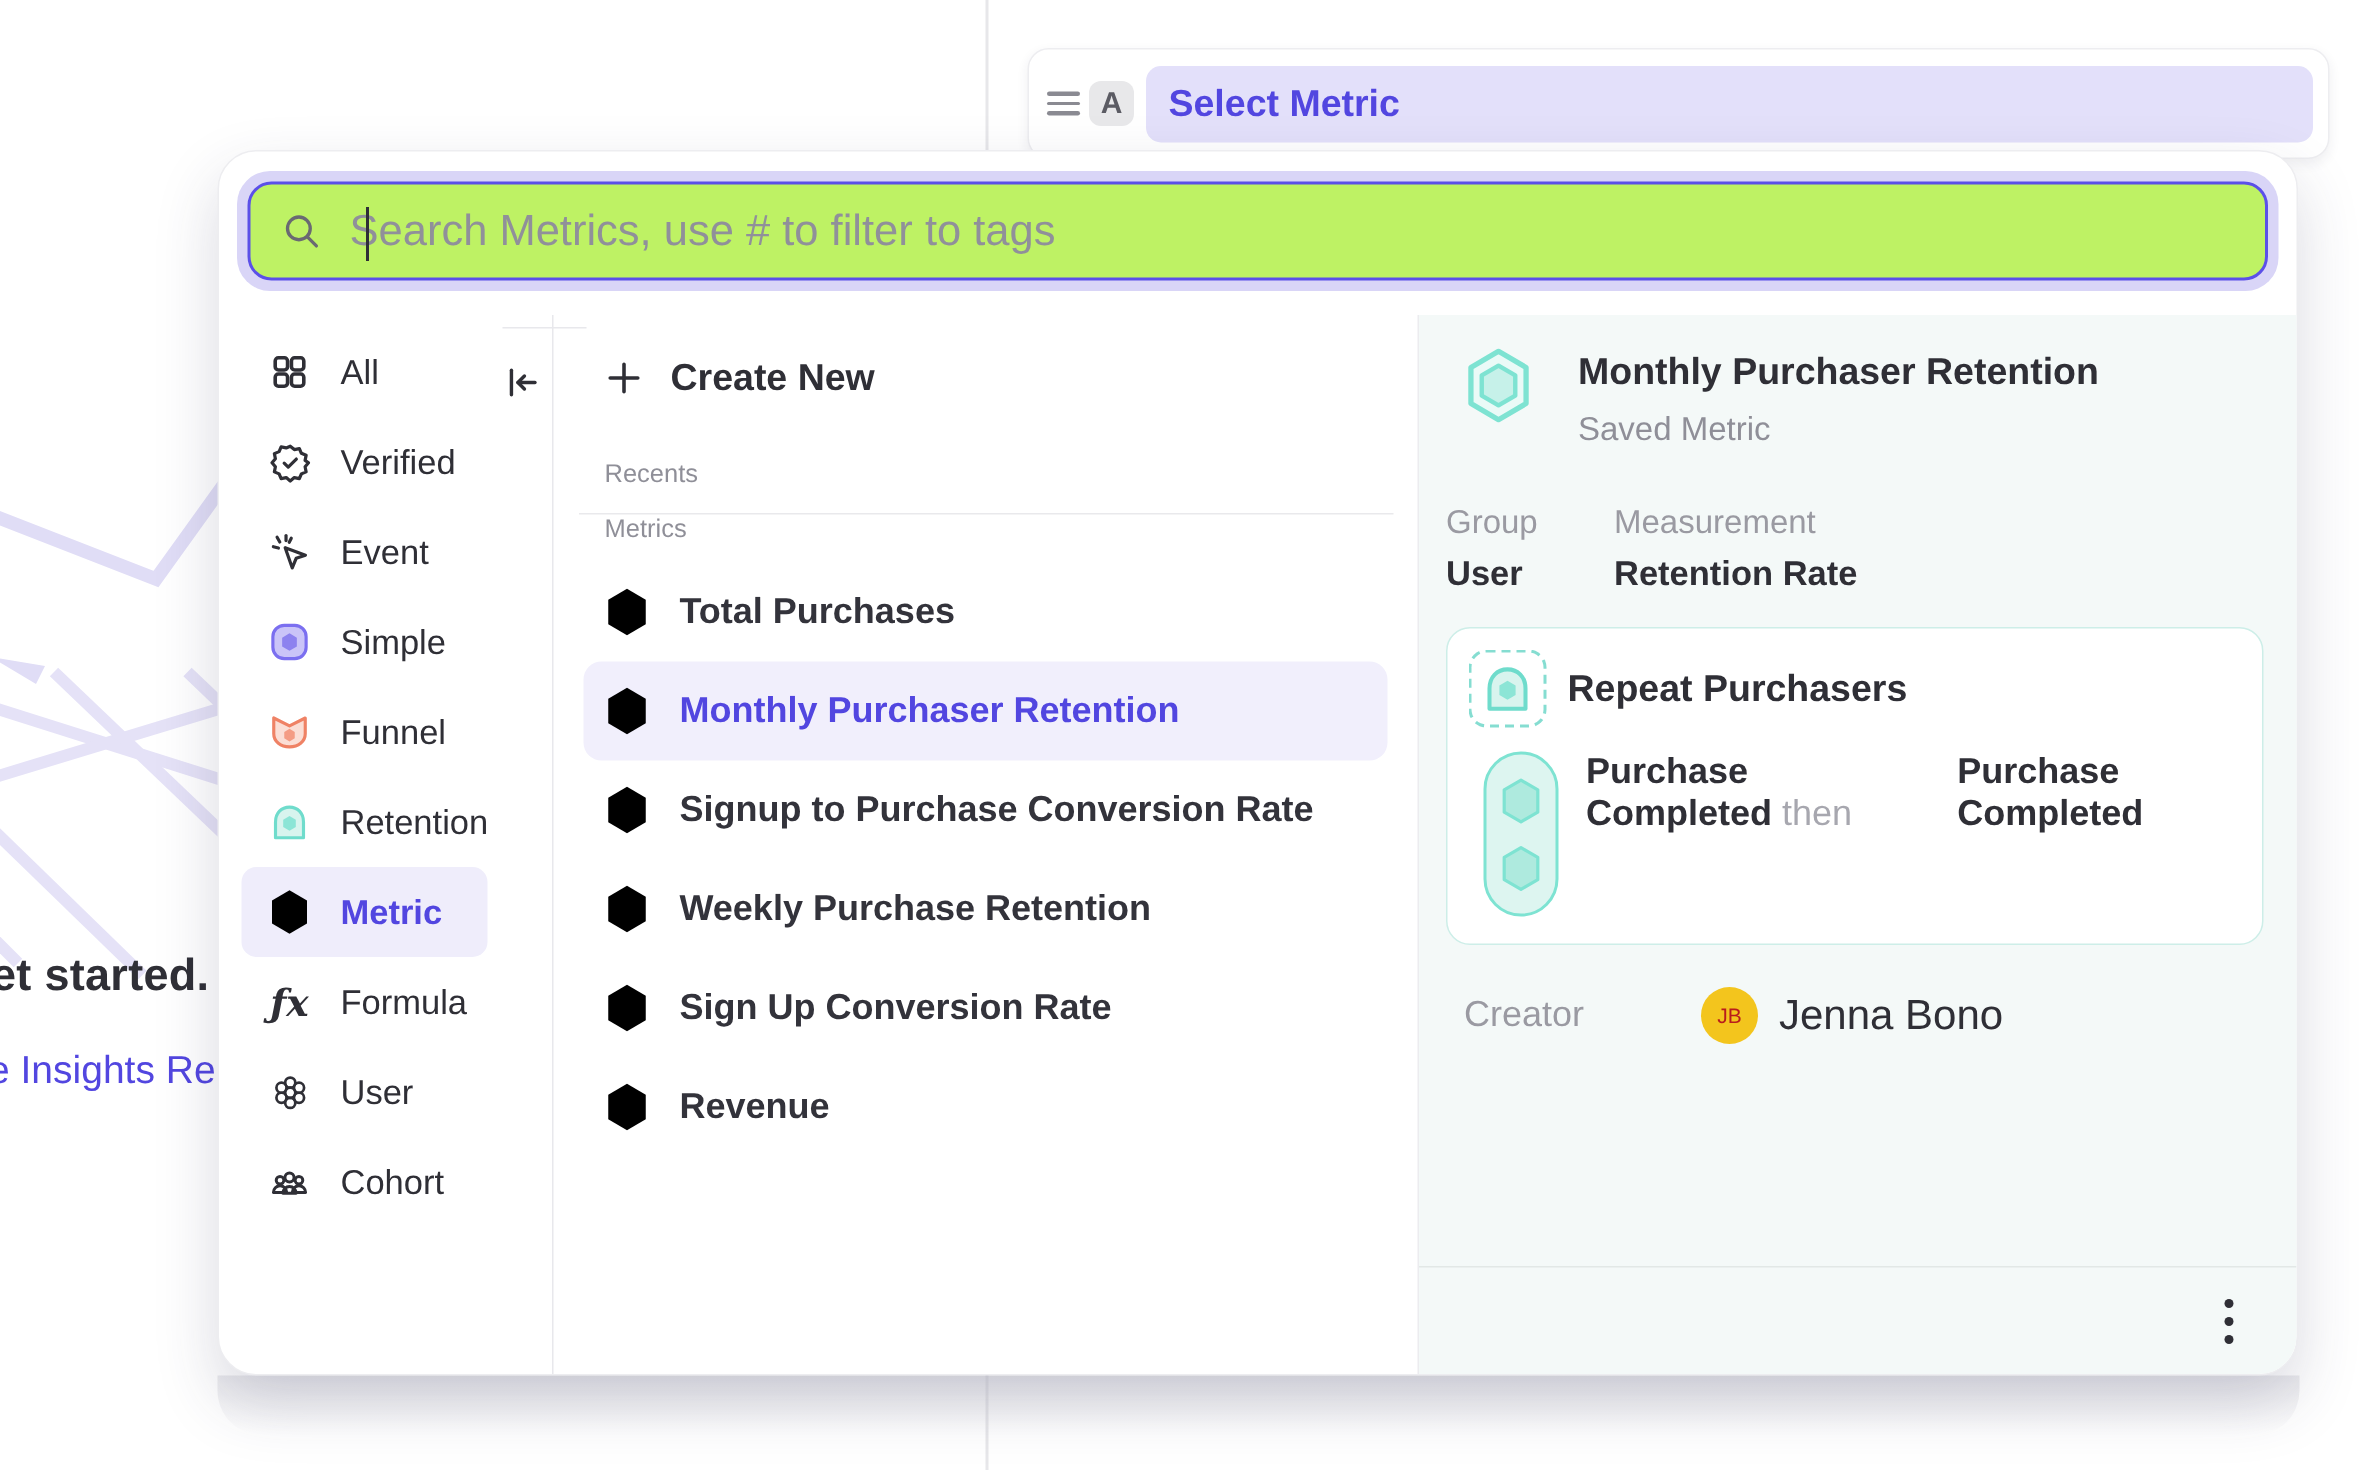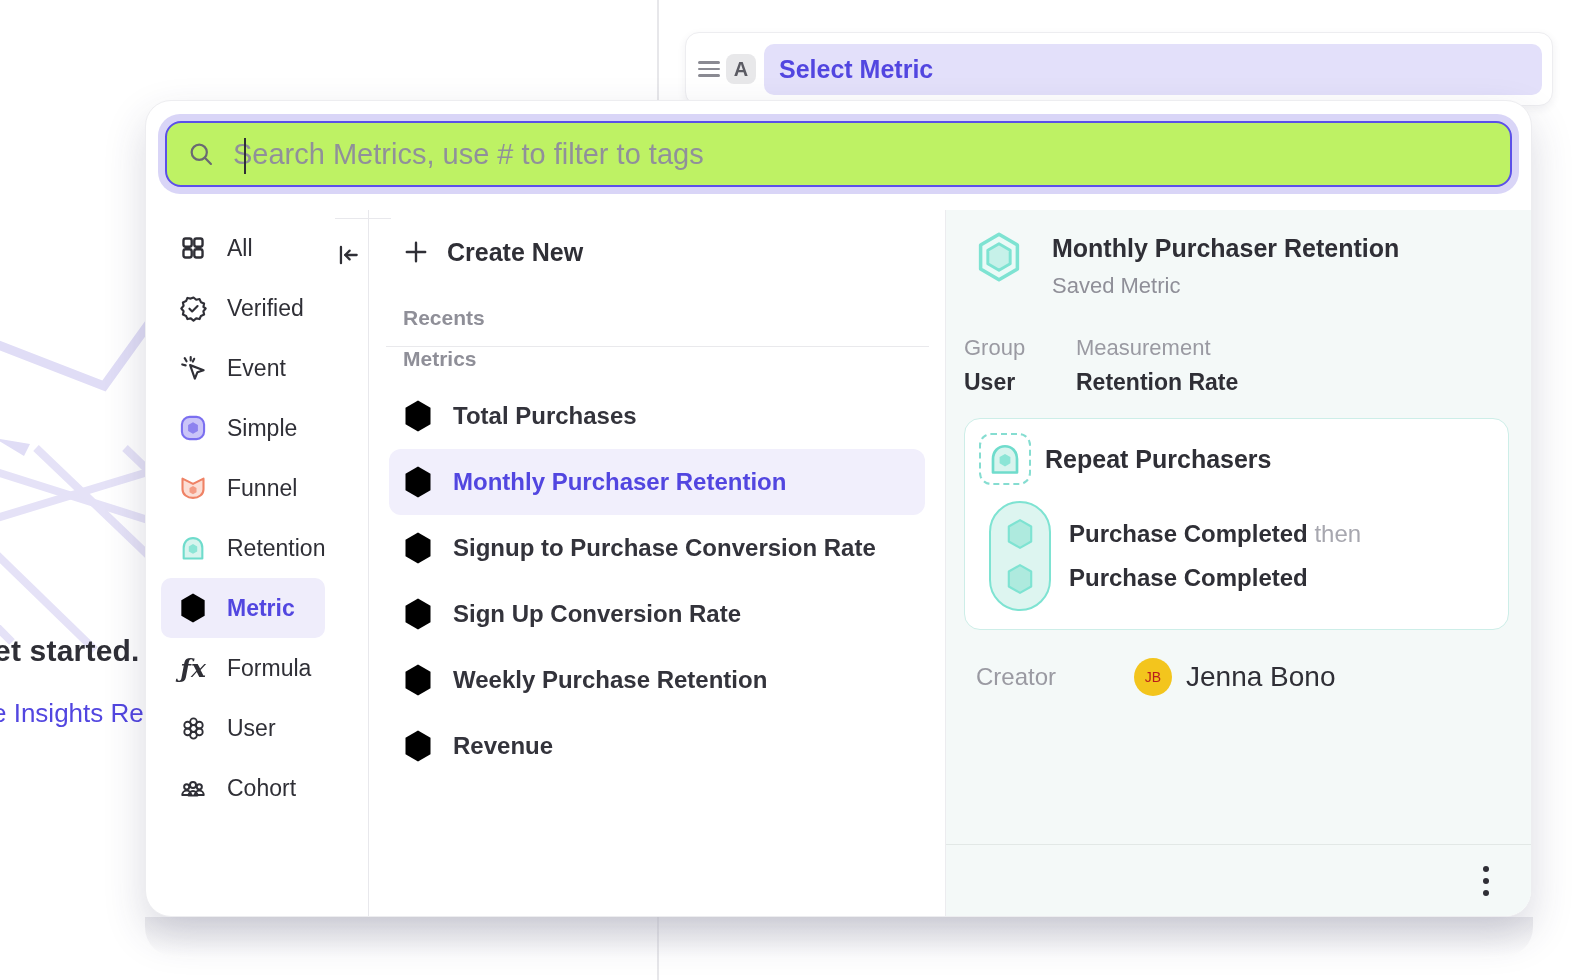--- a/index.html
+++ b/index.html
@@ -61,21 +61,21 @@
   .side-item.sel{background:#efedfb}
   .side-item.sel .lbl{color:var(--accent);font-weight:600}
   .fx{font-family:"DejaVu Serif","Liberation Serif",serif;font-style:italic;font-size:25px;font-weight:600}
   .side-foot{border-top:1px solid var(--line);height:73px;display:flex;align-items:center;
     justify-content:flex-end;padding-right:30px}
 
   
   .mid{width:577px;border-right:1px solid #ececef;padding-top:14px;display:flex;flex-direction:column}
   .create-row{height:56px;display:flex;align-items:center;gap:18px;padding-left:34px;cursor:pointer}
   .create-row .lbl{font-size:25px;font-weight:600}
-  .sec-label{padding-left:34px;font-size:21px;font-weight:700;color:var(--text-gray)}
+  .sec-label{padding-left:34px;font-size:17px;font-weight:400;color:var(--text-gray)}
   .recents-label{margin-top:26px}
   .metrics-label{}
   .m-row{height:66px;margin:0 20px;border-radius:12px;display:flex;align-items:center;gap:20px;
     padding-left:14px;cursor:pointer}
   .m-row .lbl{font-size:24px;font-weight:600;color:#33333b;white-space:nowrap}
   .m-row.sel{background:var(--accent-row)}
   .m-row.sel .lbl{color:var(--accent)}
   .recent-row{margin-top:10px;height:64px}
   .mid-divider{height:1px;background:#e9e9ec;margin:16px 16px 0 17px}
   .first-metric{margin-top:12px}
@@ -101,21 +101,21 @@
   .r-card{margin-top:22px;background:#fff;border:1.5px solid var(--card-border);border-radius:16px;
     padding:14px 14px 18px}
   .r-card-head{display:flex;align-items:center;gap:14px}
   .dash-ic{width:52px;height:52px;border:2px dashed #85ddd1;border-radius:12px;
     display:flex;align-items:center;justify-content:center}
   .r-card-title{font-size:25px;font-weight:700}
   .r-steps{display:flex;gap:18px;margin-top:16px;padding-left:10px}
   .capsule{width:62px;height:110px;border:2px solid var(--teal);border-radius:32px;background:#ddf5f0;
     display:flex;flex-direction:column;align-items:center;justify-content:center;gap:13px}
   .cap-hex{fill:#aeeade;stroke:var(--teal);stroke-width:2;stroke-linejoin:round}
-  .step-lines{display:flex;flex-direction:column;justify-content:center;gap:16px}
+  .step-lines{display:flex;justify-content:center;gap:16px}
   .step{font-size:24px;font-weight:600}
   .step .then{color:#a7a7af;font-weight:500}
 
   .creator-row{display:flex;align-items:center;margin-top:28px;padding-left:12px}
   .creator-k{font-size:24px;color:#9a9aa2;width:140px}
   .avatar{width:38px;height:38px;border-radius:50%;background:var(--avatar-bg);color:#b91c1c;
     font-weight:400;font-size:14px;display:flex;align-items:center;justify-content:center;margin:0 14px 0 18px}
   .creator-v{font-size:28px;font-weight:500}
   .panel-foot{border-top:1px solid #e2e8e6;height:72px;display:flex;align-items:center;
     justify-content:flex-end;padding-right:42px}
@@ -335,31 +335,31 @@
       </div>
 
       <div class="m-row">
         <svg class="hex orange" width="30" height="34" viewBox="0 0 30 34">
             <use href="#sym-hex"></use>
           </svg>
         <span class="lbl">Signup to Purchase Conversion Rate</span>
       </div>
 
       <div class="m-row">
+        <svg class="hex teal" width="30" height="34" viewBox="0 0 30 34">
+            <use href="#sym-hex"></use>
+          </svg>
+        <span class="lbl">Weekly Purchase Retention</span>
+      </div>
+
+      <div class="m-row">
         <svg class="hex orange" width="30" height="34" viewBox="0 0 30 34">
             <use href="#sym-hex"></use>
           </svg>
         <span class="lbl">Sign Up Conversion Rate</span>
-      </div>
-
-      <div class="m-row">
-        <svg class="hex teal" width="30" height="34" viewBox="0 0 30 34">
-            <use href="#sym-hex"></use>
-          </svg>
-        <span class="lbl">Weekly Purchase Retention</span>
       </div>
 
       <div class="m-row">
         <svg class="hex purple" width="30" height="34" viewBox="0 0 30 34">
             <use href="#sym-hex"></use>
           </svg>
         <span class="lbl">Revenue</span>
       </div>
     </div>
 

